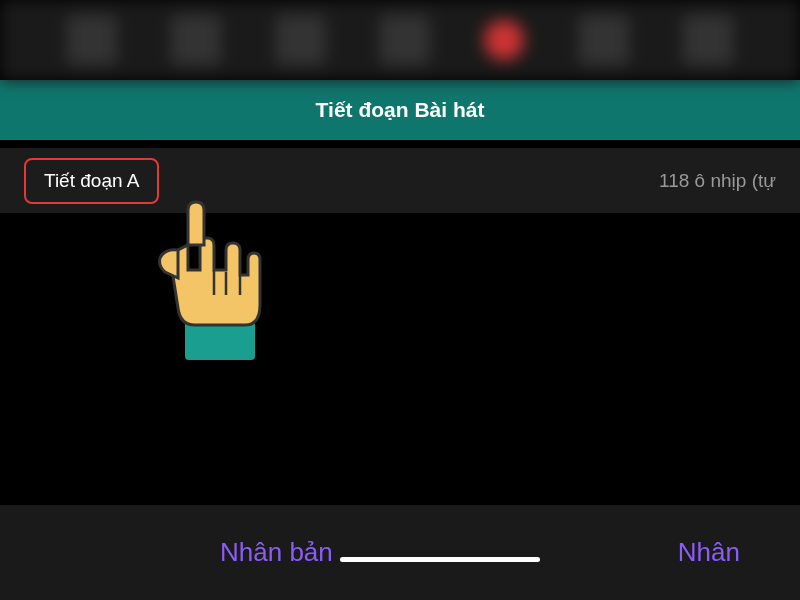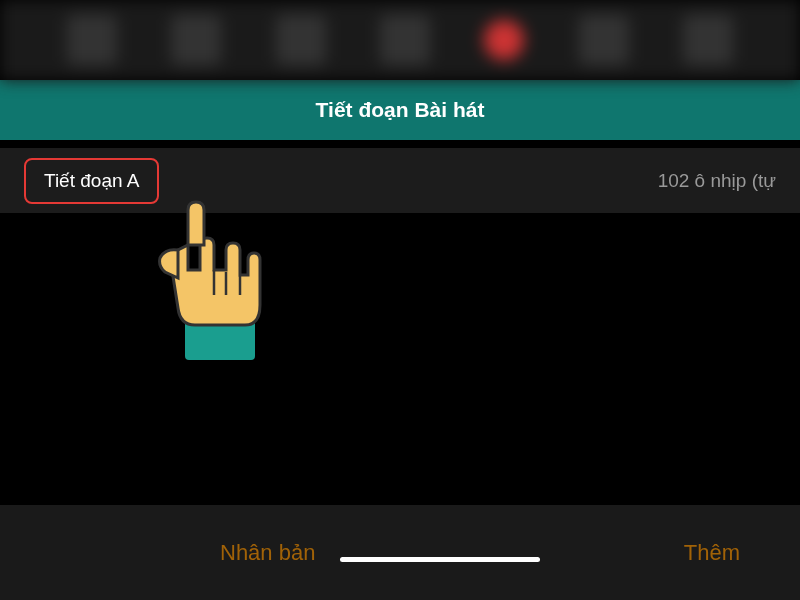--- a/index.html
+++ b/index.html
@@ -90,22 +90,22 @@
       bottom: 0;
       left: 0;
       right: 0;
       height: 95px;
       background: #1a1a1a;
       display: flex;
       align-items: center;
       padding: 0 30px;
     }
     .bottom-button {
-      color: #a16207;
-      font-size: 22px;
+      color: #8b5cf6;
+      font-size: 26px;
       background: transparent;
       border: none;
       cursor: pointer;
       padding: 10px 20px;
     }
     .bottom-button.duplicate {
       margin-left: 170px;
     }
     .bottom-button.add {
       margin-left: auto;
@@ -135,21 +135,21 @@
   <div class="toolbar-item"></div>
   <div class="toolbar-item"></div>
 </div>
 
 <div class="header">
   <span class="header-title">Tiết đoạn Bài hát</span>
 </div>
 
 <div class="section-row">
   <button class="section-button">Tiết đoạn A</button>
-  <span class="section-info">102 ô nhịp (tự</span>
+  <span class="section-info">118 ô nhịp (tự</span>
 </div>
 
 <div class="content-area"></div>
 
 <div class="pointer-hand">
   <svg class="hand-svg" viewBox="0 0 140 160">
 
     <rect x="55" y="120" width="70" height="40" fill="#1a9e8f" rx="4"></rect>
 
     <path d="M 45 60 Q 42 55 48 50 L 58 45 L 58 70 L 70 70 L 70 45 Q 70 38 77 38 Q 84 38 84 45 L 84 70 L 96 70 L 96 50 Q 96 43 103 43 Q 110 43 110 50 L 110 75 L 118 75 L 118 60 Q 118 53 124 53 Q 130 53 130 60 L 130 105 Q 130 125 115 125 L 65 125 Q 50 125 48 108 L 42 70 Q 40 62 45 60 Z" fill="#f4c567" stroke="#333" stroke-width="3"></path>
@@ -160,14 +160,14 @@
 
     <line x1="84" y1="70" x2="84" y2="95" stroke="#333" stroke-width="2.5"></line>
     <line x1="96" y1="72" x2="96" y2="95" stroke="#333" stroke-width="2.5"></line>
     <line x1="110" y1="76" x2="110" y2="95" stroke="#333" stroke-width="2.5"></line>
   </svg>
 </div>
 
 <div class="bottom-bar">
   <button class="bottom-button duplicate">Nhân bản</button>
   <div class="home-indicator"></div>
-  <button class="bottom-button add">Thêm</button>
+  <button class="bottom-button add">Nhân</button>
 </div>
 
 </body></html>

